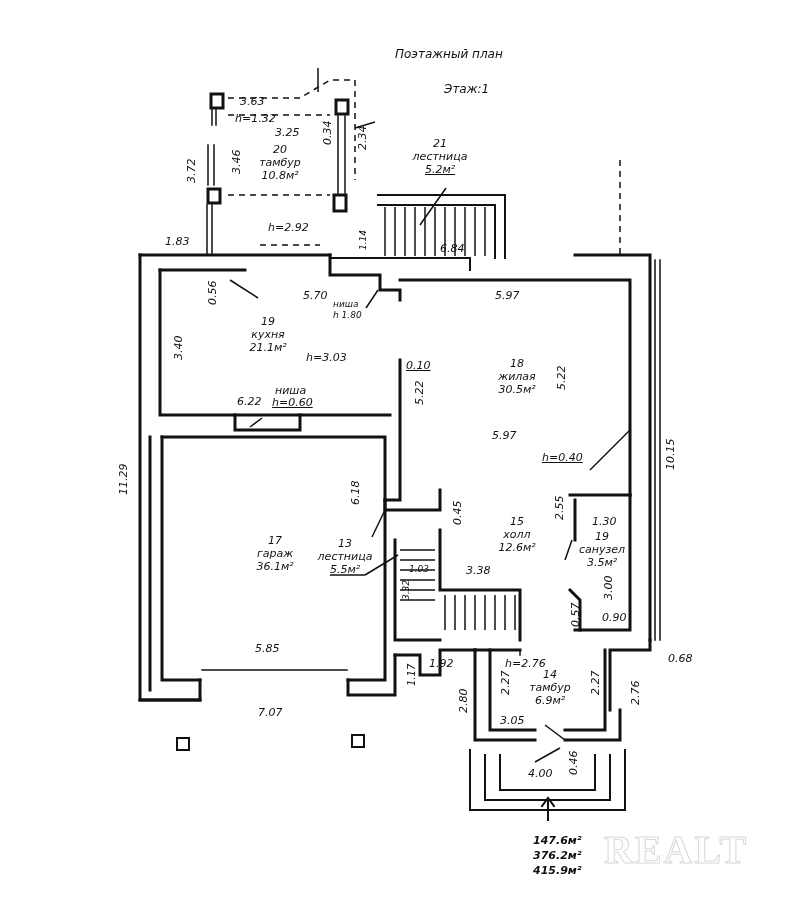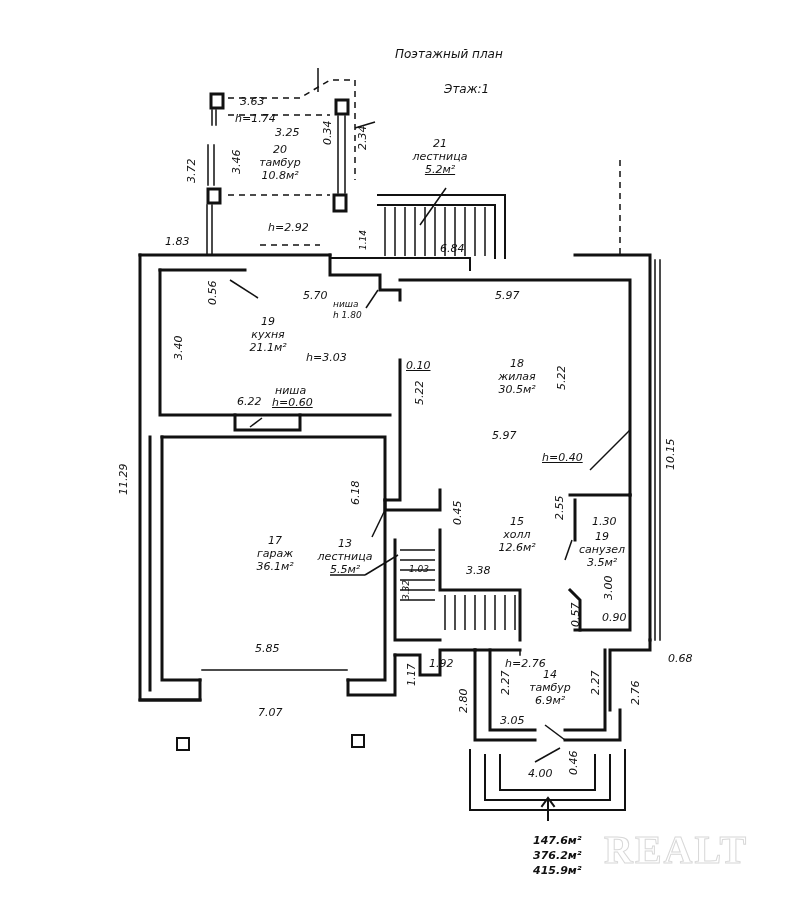--- a/index.html
+++ b/index.html
@@ -177,21 +177,21 @@
 <div class="room" style="left:520px;top:668px;width:60px;">
   <div>14</div>
   <div>тамбур</div>
   <div>6.9м²</div>
 </div>
 
 <div class="lbl" style="left:275px;top:385px;">ниша</div>
 <div class="lbl" style="left:272px;top:397px;text-decoration:underline;">h=0.60</div>
 <div class="lbl" style="left:333px;top:300px;font-size:9px;">ниша</div>
 <div class="lbl" style="left:333px;top:311px;font-size:9px;">h 1.80</div>
-<div class="lbl" style="left:235px;top:113px;">h=1.74</div>
+<div class="lbl" style="left:235px;top:113px;">h=1.32</div>
 <div class="lbl" style="left:268px;top:222px;">h=2.92</div>
 <div class="lbl" style="left:306px;top:352px;">h=3.03</div>
 <div class="lbl" style="left:542px;top:452px;text-decoration:underline;">h=0.40</div>
 <div class="lbl" style="left:505px;top:658px;">h=2.76</div>
 
 <div class="lbl" style="left:240px;top:72px;margin-top:24px;">3.63</div>
 <div class="lbl" style="left:275px;top:127px;">3.25</div>
 <div class="lbl" style="left:440px;top:243px;font-style:italic;">6.84</div>
 <div class="lbl" style="left:165px;top:236px;">1.83</div>
 <div class="lbl" style="left:303px;top:290px;">5.70</div>

